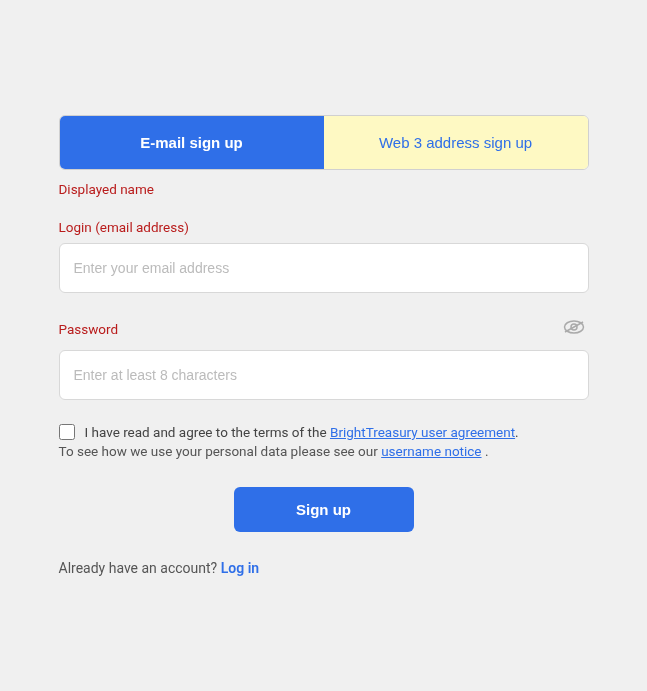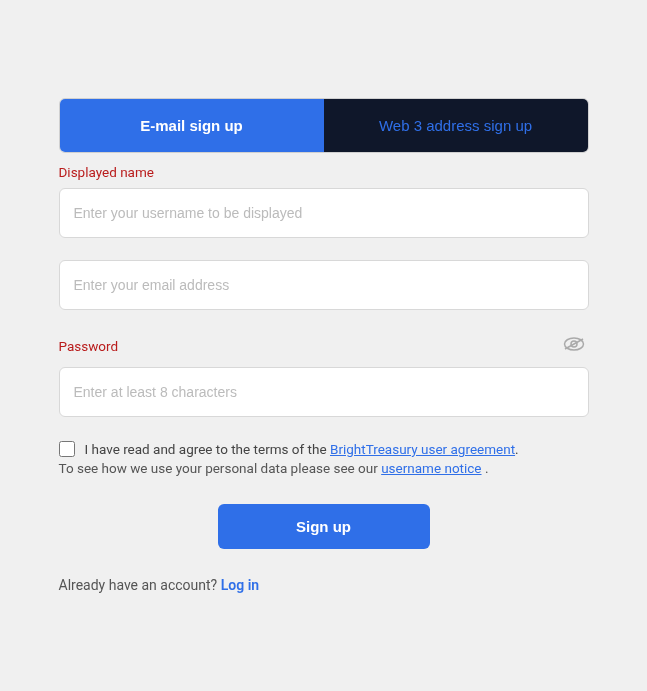--- a/index.html
+++ b/index.html
@@ -49,21 +49,21 @@
       font-size: 15px;
       padding: 18px 20px;
       text-align: center;
       cursor: pointer;
       border: none;
       outline: none;
     }
 
     .tab-web3 {
       flex: 1;
-      background: #0f172a;
+      background: #fef9c3;
       color: #2f6fe8;
       font-weight: 500;
       font-size: 15px;
       padding: 18px 20px;
       text-align: center;
       cursor: pointer;
       border: none;
       outline: none;
     }
 
@@ -153,21 +153,21 @@
       margin-bottom: 28px;
     }
 
     .privacy-row a {
       color: #2f6fe8;
       text-decoration: underline;
     }
 
     .signup-btn {
       display: block;
-      width: 212px;
+      width: 180px;
       margin: 0 auto 28px auto;
       background: #2f6fe8;
       color: #fff;
       font-size: 15px;
       font-weight: 600;
       padding: 14px 20px;
       border: none;
       border-radius: 6px;
       cursor: pointer;
       text-align: center;
@@ -198,24 +198,24 @@
 <div class="page-wrapper">
   <div class="form-container">
 
     <div class="tab-row">
       <button class="tab-email">E-mail sign up</button>
       <button class="tab-web3">Web 3 address sign up</button>
     </div>
 
     <div class="field-group">
       <label class="field-label">Displayed name</label>
-      <input class="text-input" type="text" placeholder="Enter your username to be displayed" style="">
     </div>
 
     <div class="field-group">
+      <label class="field-label">Login (email address)</label>
       <input class="text-input" type="email" placeholder="Enter your email address" style="">
     </div>
 
     <div class="field-group">
       <div class="password-label-row">
         <label class="field-label" style="margin-bottom:0;">Password</label>
         <button class="eye-icon-btn" style="position:static;transform:none;">
           <svg class="eye-svg" viewBox="0 0 22 14" fill="none" xmlns="http://www.w3.org/2000/svg">
             <ellipse cx="11" cy="7" rx="9.5" ry="6" stroke="#aaa" stroke-width="1.5"></ellipse>
             <circle cx="11" cy="7" r="3" stroke="#aaa" stroke-width="1.5"></circle>

